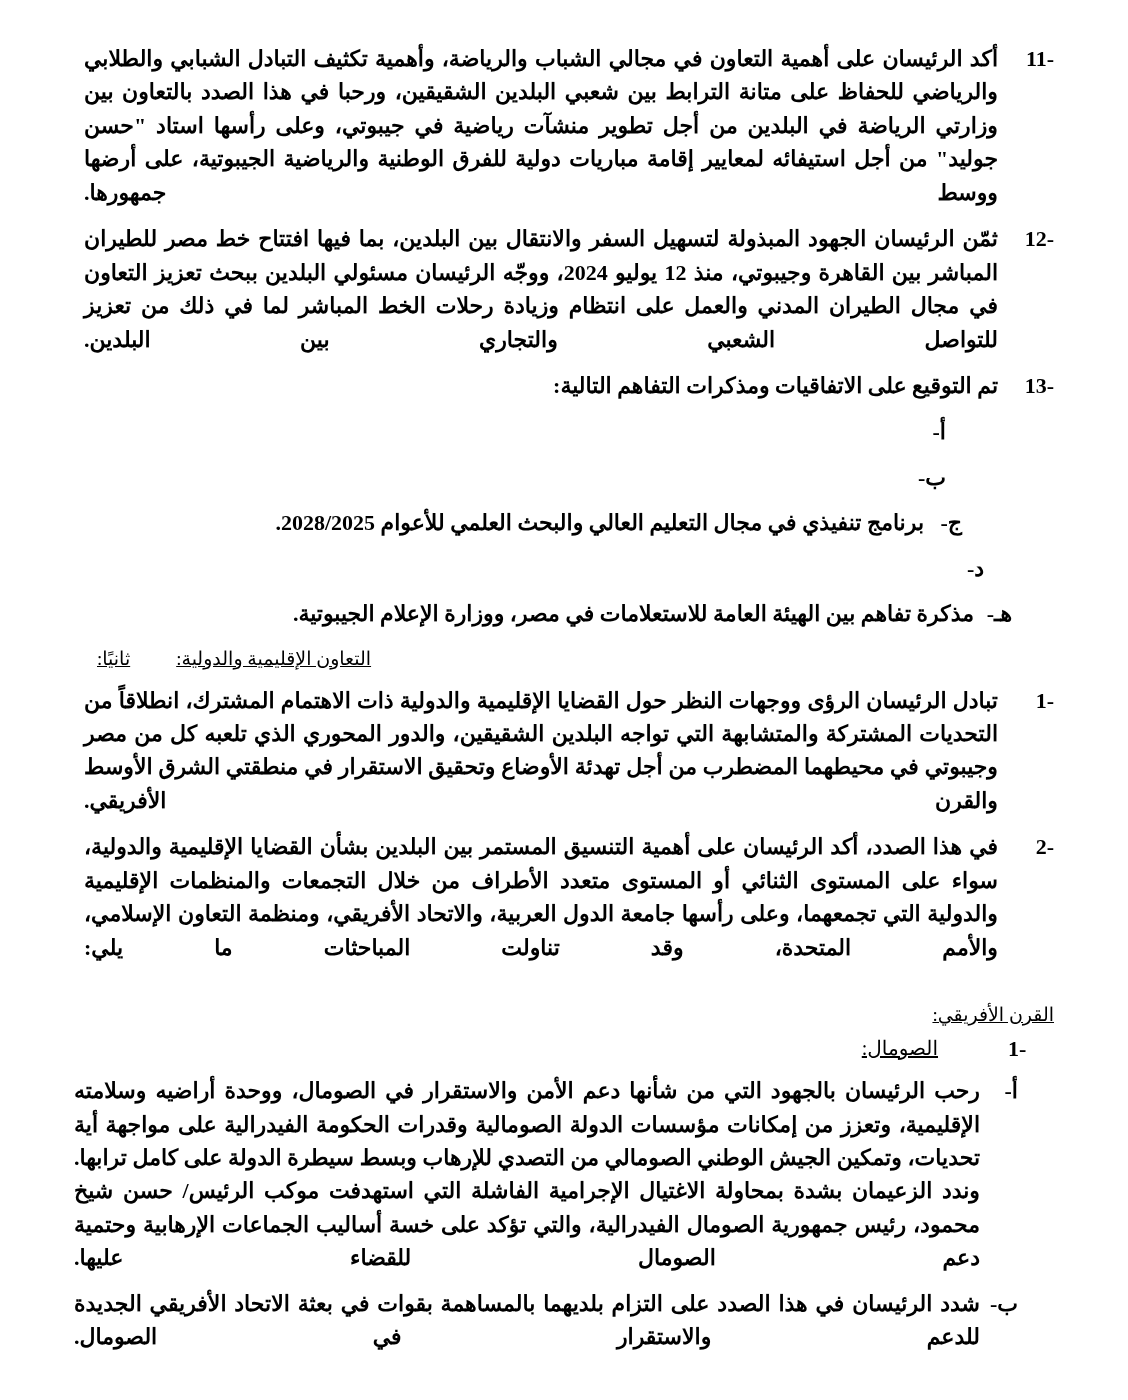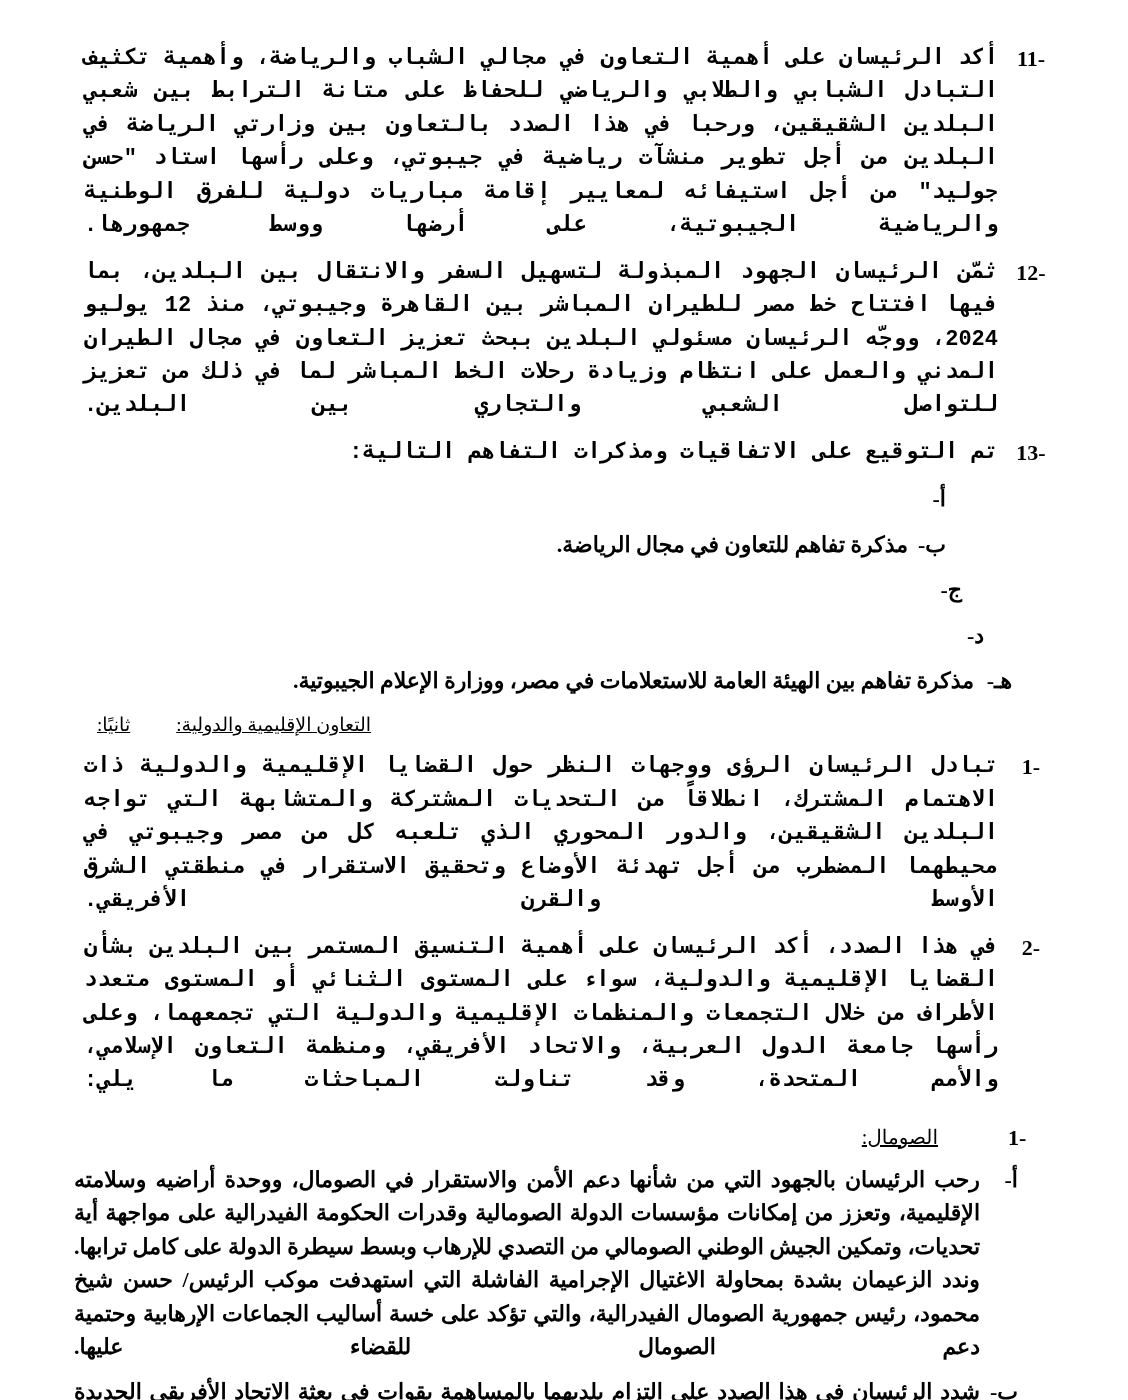--- a/index.html
+++ b/index.html
@@ -24,36 +24,36 @@
   
   .item {
     display: flex;
     flex-direction: row;
     align-items: flex-start;
     margin-bottom: 13px;
   }
   .item .num {
     flex: 0 0 auto;
     width: 46px;
-    text-align: center;
+    text-align: right;
     padding-left: 10px;
     font-weight: bold;
     font-size: 22px;
     line-height: 1.5;
     white-space: nowrap;
     font-family: "Liberation Serif", serif;
   }
   .item .body {
     flex: 1 1 auto;
     font-weight: bold;
     font-size: 22px;
     line-height: 1.52;
     text-align: justify;
     text-align-last: justify;
-    font-family: Liberation Mono, monospace;
+    font-family: Liberation Serif, serif;
     margin-left: 10px;
   }
   .item .body.last-right {
     text-align-last: right;
   }
 
   
   .sub {
     display: flex;
     flex-direction: row;
@@ -154,24 +154,24 @@
   <div class="item">
     <div class="num">-13</div>
     <div class="body last-right">تم التوقيع على الاتفاقيات ومذكرات التفاهم التالية:</div>
   </div>
 
   <div class="sub">
     <div class="mark">أ-</div>
   </div>
   <div class="sub">
     <div class="mark">ب-</div>
-    <div class="txt">مذكرة تفاهم للتعاون في مجال الرياضة.</div>
   </div>
   <div class="sub" style="padding-right:92px;">
     <div class="mark">ج-</div>
+    <div class="txt">برنامج تنفيذي في مجال التعليم العالي والبحث العلمي للأعوام 2028/2025.</div>
   </div>
   <div class="sub" style="padding-right:70px;">
     <div class="mark">د-</div>
   </div>
   <div class="sub" style="padding-right:42px;">
     <div class="mark">هـ-</div>
     <div class="txt">مذكرة تفاهم بين الهيئة العامة للاستعلامات في مصر، ووزارة الإعلام الجيبوتية.</div>
   </div>
 
   <div class="section-head">
@@ -184,20 +184,21 @@
     <div class="body">تبادل الرئيسان الرؤى ووجهات النظر حول القضايا الإقليمية والدولية ذات الاهتمام المشترك، انطلاقاً من التحديات المشتركة والمتشابهة التي تواجه البلدين الشقيقين، والدور المحوري الذي تلعبه كل من مصر وجيبوتي في محيطهما المضطرب من أجل تهدئة الأوضاع وتحقيق الاستقرار في منطقتي الشرق الأوسط والقرن الأفريقي.</div>
   </div>
 
   <div class="item">
     <div class="num">-2</div>
     <div class="body">في هذا الصدد، أكد الرئيسان على أهمية التنسيق المستمر بين البلدين بشأن القضايا الإقليمية والدولية، سواء على المستوى الثنائي أو المستوى متعدد الأطراف من خلال التجمعات والمنظمات الإقليمية والدولية التي تجمعهما، وعلى رأسها جامعة الدول العربية، والاتحاد الأفريقي، ومنظمة التعاون الإسلامي، والأمم المتحدة، وقد تناولت المباحثات ما يلي:</div>
   </div>
 
   <div class="spacer-sm"></div>
 
+  <div class="single-head">القرن الأفريقي:</div>
 
   <div class="somalia-line">
     <div class="num">-1</div>
     <div class="label">الصومال:</div>
   </div>
 
   <div class="sub just" style="padding-right:36px;">
     <div class="mark">أ-</div>
     <div class="txt">رحب الرئيسان بالجهود التي من شأنها دعم الأمن والاستقرار في الصومال، ووحدة أراضيه وسلامته الإقليمية، وتعزز من إمكانات مؤسسات الدولة الصومالية وقدرات الحكومة الفيدرالية على مواجهة أية تحديات، وتمكين الجيش الوطني الصومالي من التصدي للإرهاب وبسط سيطرة الدولة على كامل ترابها. وندد الزعيمان بشدة بمحاولة الاغتيال الإجرامية الفاشلة التي استهدفت موكب الرئيس/ حسن شيخ محمود، رئيس جمهورية الصومال الفيدرالية، والتي تؤكد على خسة أساليب الجماعات الإرهابية وحتمية دعم الصومال للقضاء عليها.</div>
   </div>

